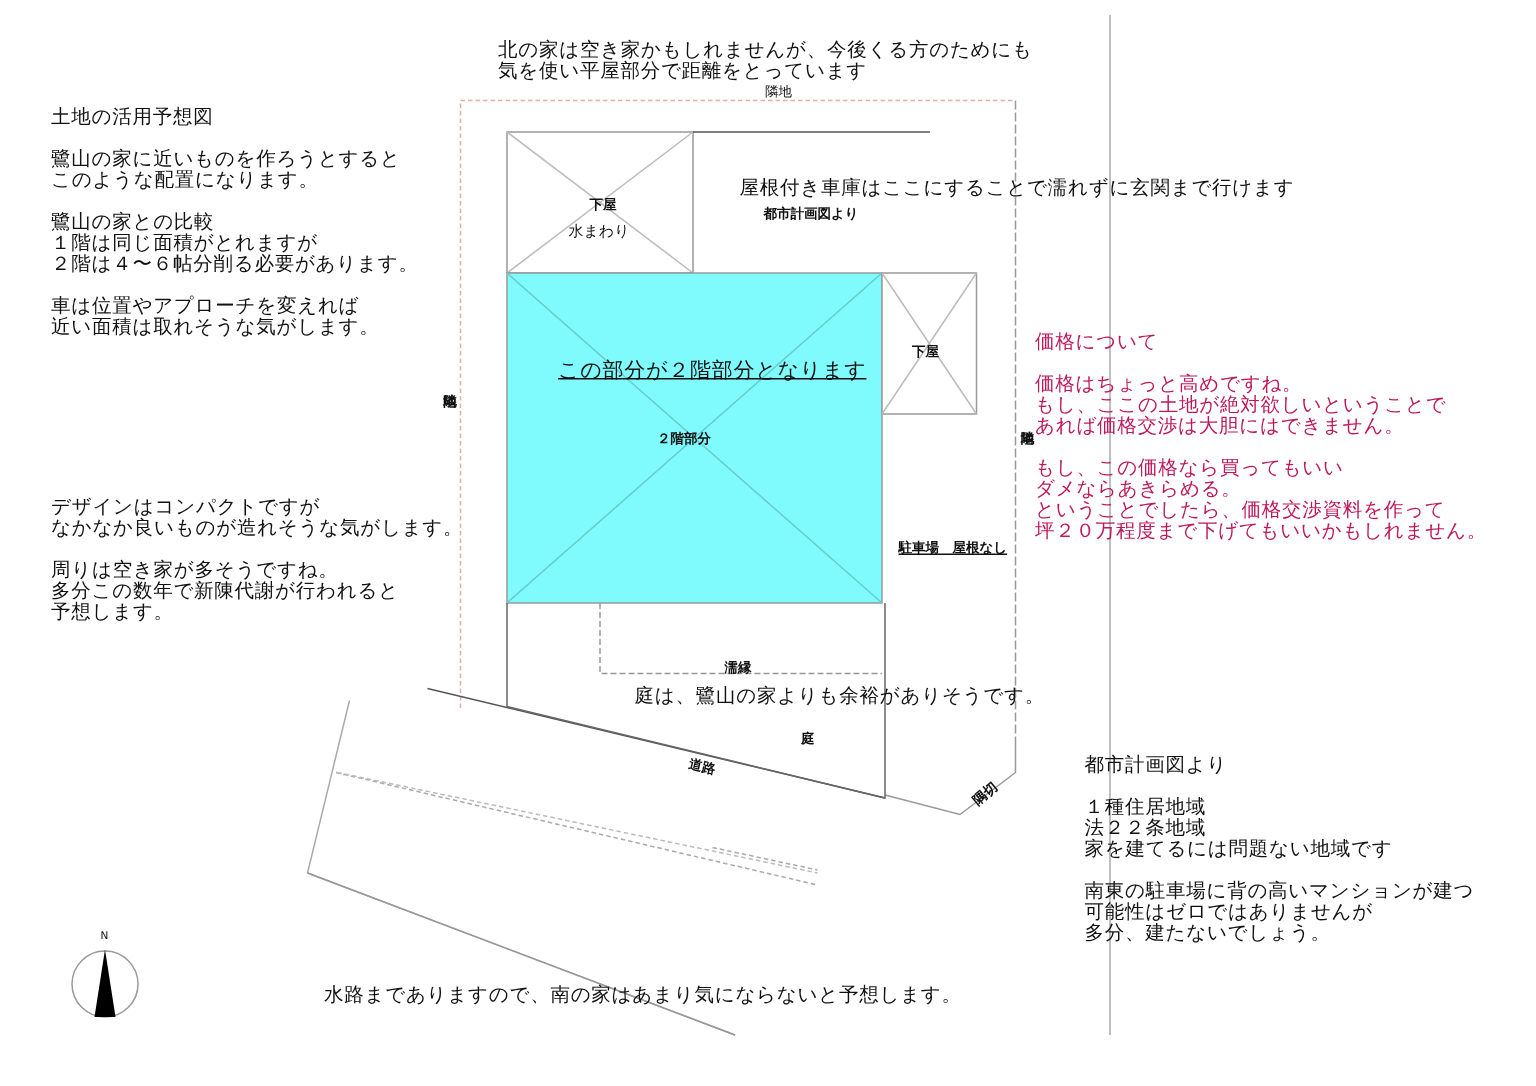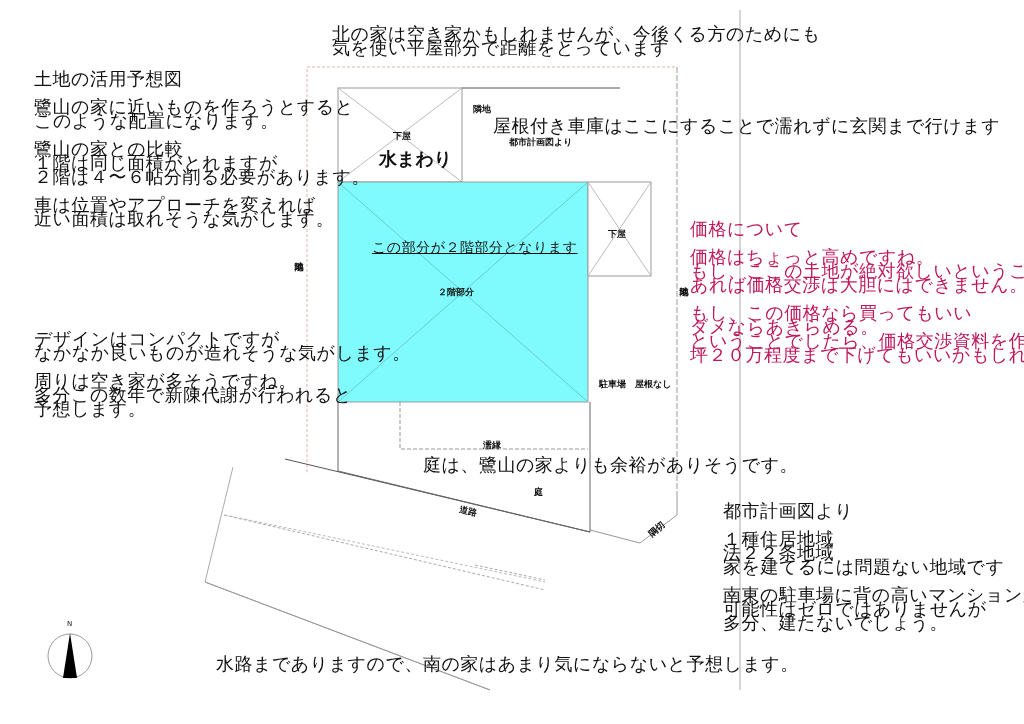--- a/index.html
+++ b/index.html
@@ -1,22 +1,22 @@
 <!DOCTYPE html>
 <html><head>
 <meta charset="utf-8">
 <style>
   html, body { margin:0; padding:0; background:#ffffff; }
   body { width:1024px; height:724px; position:relative; overflow:hidden;
          font-family:"DejaVu Sans", "Liberation Sans", sans-serif; color:#111; }
   svg.plan { position:absolute; left:0; top:0; }
-  .note { position:absolute; font-size:18px; line-height:14px; white-space:pre; letter-spacing:0.5px; }
+  .note { position:absolute; font-size:13px; line-height:14px; white-space:pre; letter-spacing:0.5px; }
   .note.red { color:#be185d; }
   .lbl { position:absolute; font-size:9px; font-weight:bold; white-space:nowrap; }
-  .lbl-big { position:absolute; font-size:18px; white-space:nowrap;font-weight:bold; }
+  .lbl-big { position:absolute; font-size:10px; white-space:nowrap; }
   .vert { writing-mode:vertical-rl; }
 </style>
 </head>
 <body>
 
 <svg class="plan" width="1024" height="724" viewBox="0 0 1024 724">
 
   <polyline points="307,472 307,67 677,67" fill="none" stroke="#e0b0a8" stroke-width="1" stroke-dasharray="3,2"></polyline>
   <line x1="677" y1="67" x2="677" y2="494" stroke="#999" stroke-width="1" stroke-dasharray="6,2"></line>
   <line x1="740" y1="10" x2="740" y2="690" stroke="#aaa" stroke-width="1"></line>
@@ -91,26 +91,26 @@
 
 １種住居地域
 法２２条地域
 家を建てるには問題ない地域です
 
 南東の駐車場に背の高いマンションが建つ
 可能性はゼロではありませんが
 多分、建たないでしょう。</div>
 <div class="note" style="left:216px;top:657px;">水路までありますので、南の家はあまり気にならないと予想します。</div>
 
-<div class="lbl" style="left:473px;top:55px;font-weight:bold;margin-top:48px;">隣地</div>
+<div class="lbl" style="left:510px;top:55px;font-weight:normal;">隣地</div>
 <div class="lbl vert" style="left:292px;top:255px;">隣地</div>
 <div class="lbl vert" style="left:677px;top:280px;">隣地</div>
 <div class="lbl" style="left:393px;top:130px;">下屋</div>
 <div class="lbl-big" style="left:379px;top:147px;">水まわり</div>
 <div class="lbl" style="left:509px;top:136px;">都市計画図より</div>
 <div class="lbl" style="left:608px;top:228px;">下屋</div>
 <div class="lbl" style="left:438px;top:286px;">２階部分</div>
-<div class="lbl" style="left:599px;top:378px;">駐車場　屋根なし</div>
+<div class="lbl" style="left:599px;top:359px;text-decoration:underline;">駐車場　屋根なし</div>
 <div class="lbl" style="left:483px;top:439px;">濡縁</div>
 <div class="lbl" style="left:534px;top:486px;">庭</div>
 <div class="lbl" style="left:459px;top:505px;transform:rotate(13deg);">道路</div>
 <div class="lbl" style="left:648px;top:523px;transform:rotate(-40deg);">隅切</div>
 <div class="lbl" style="left:67px;top:620px;font-size:7px;font-weight:normal;">N</div>
 
 </body></html>

